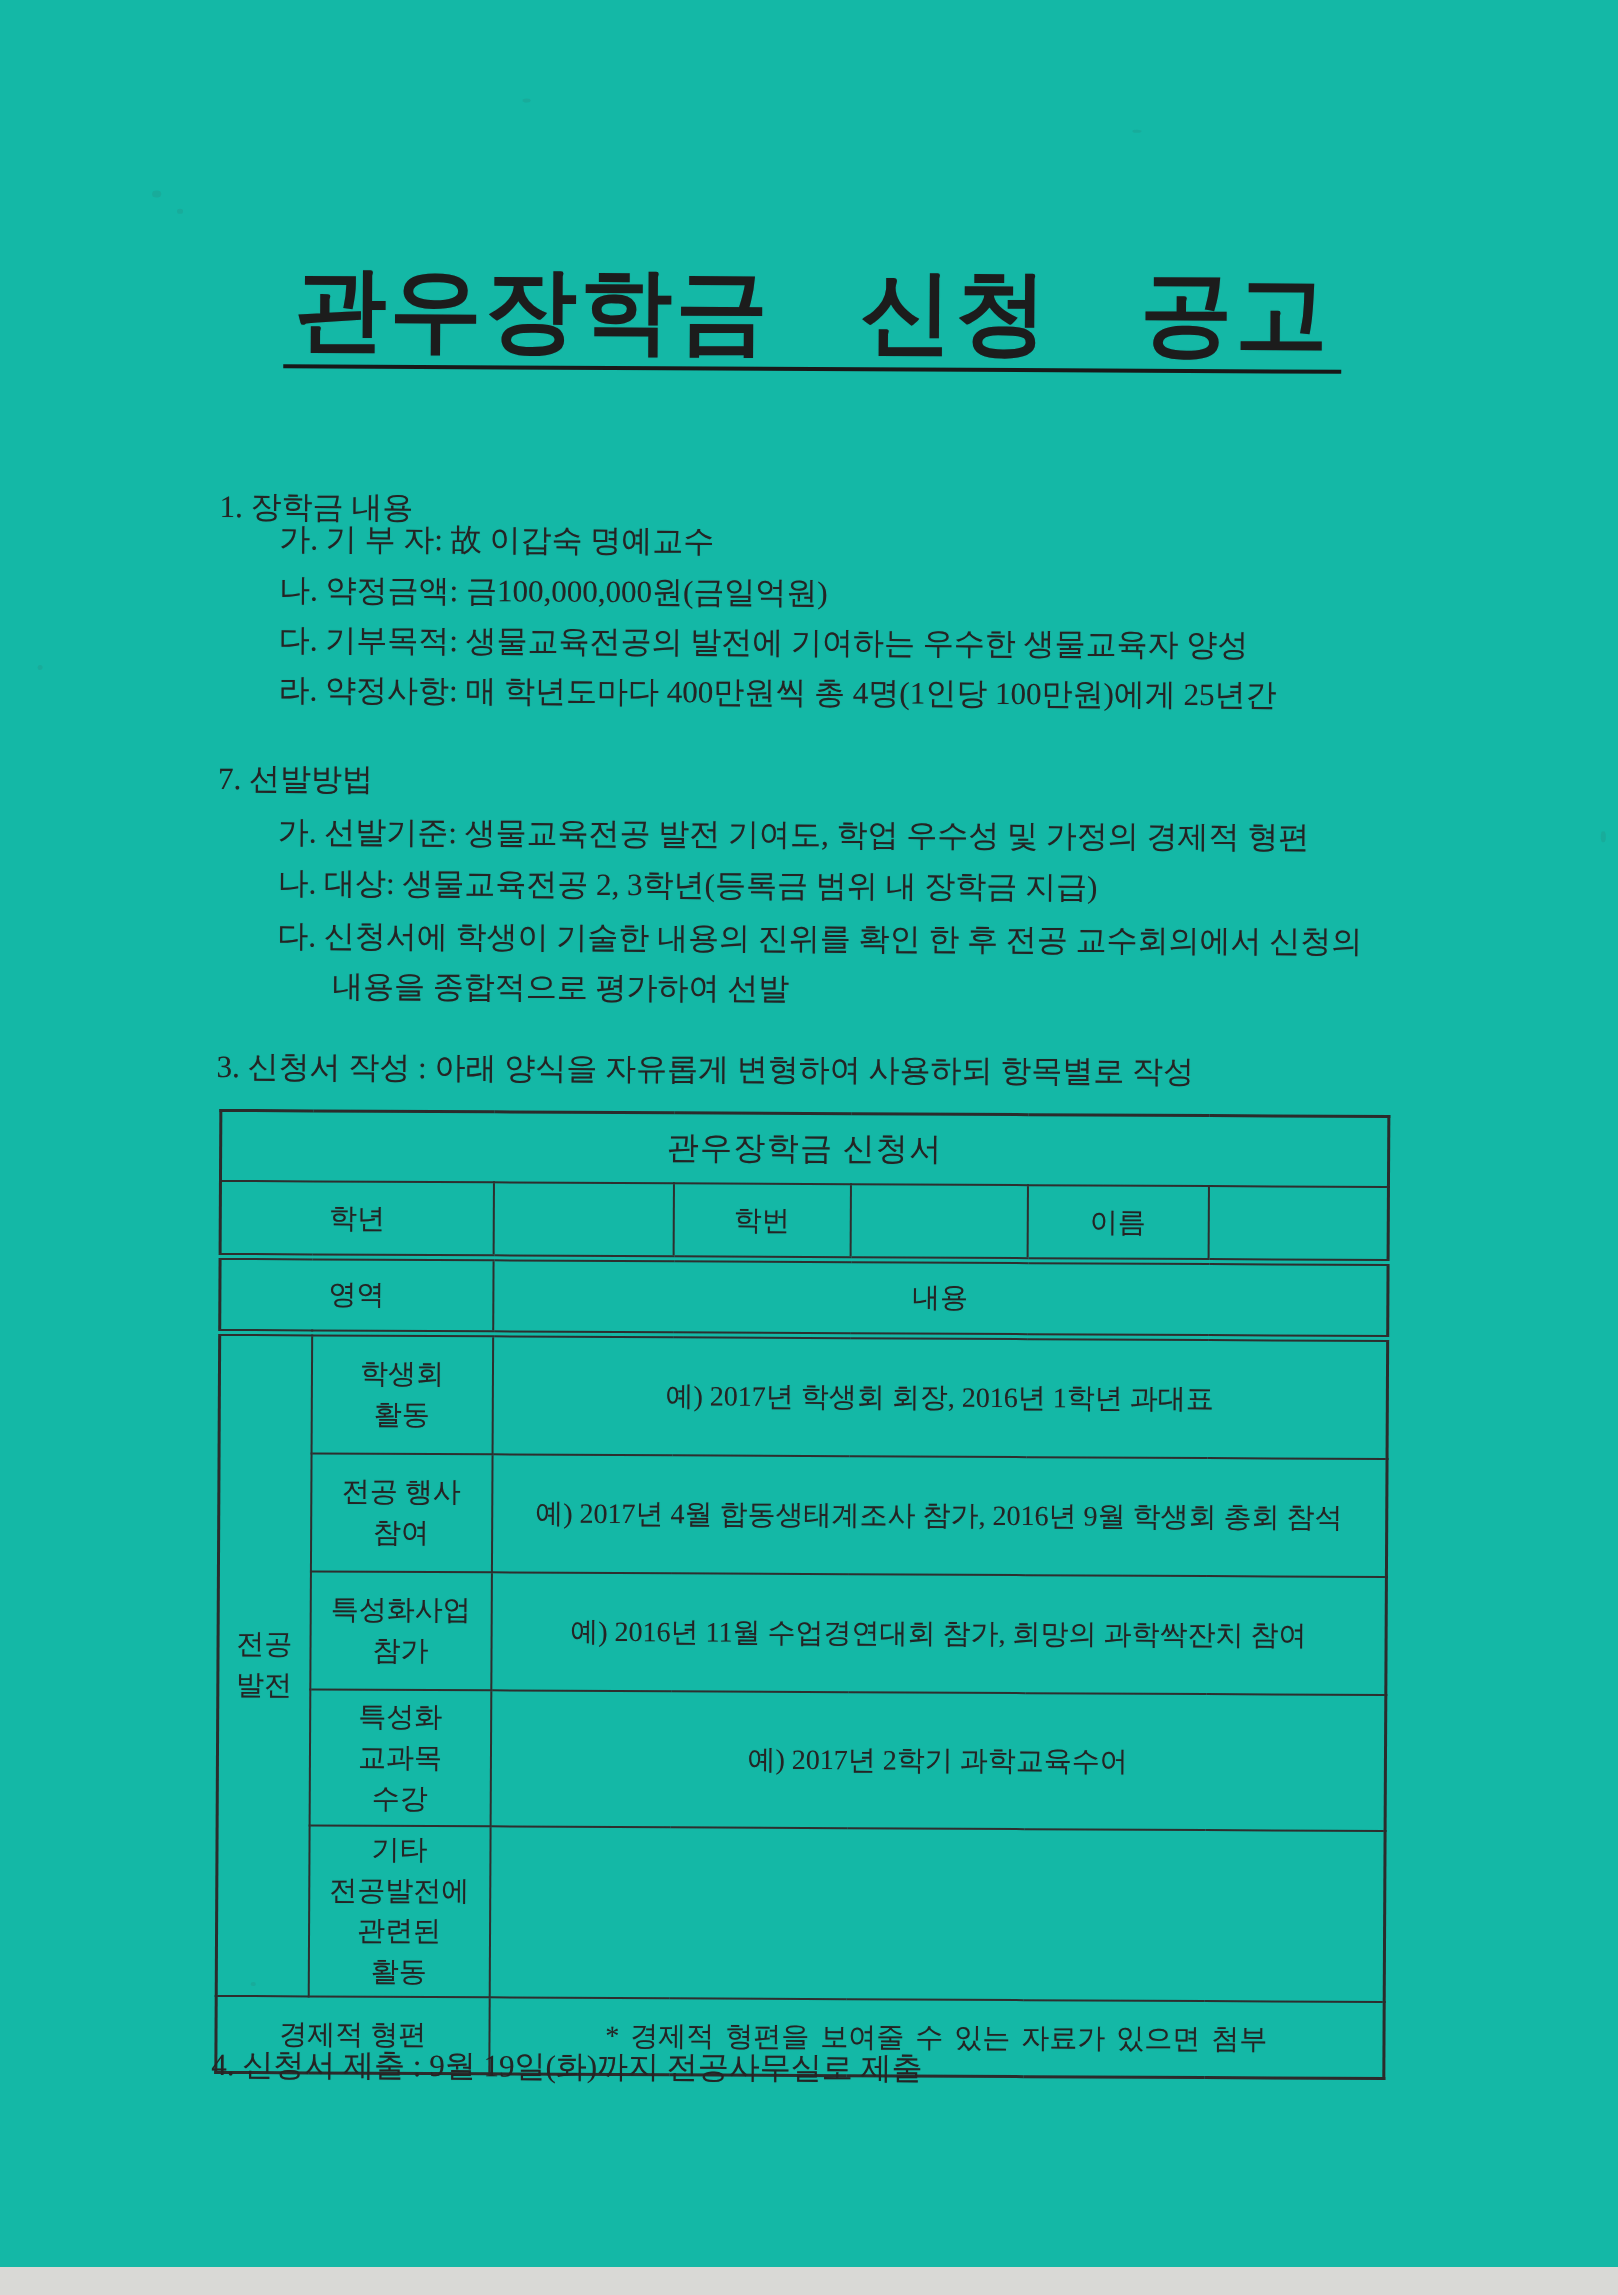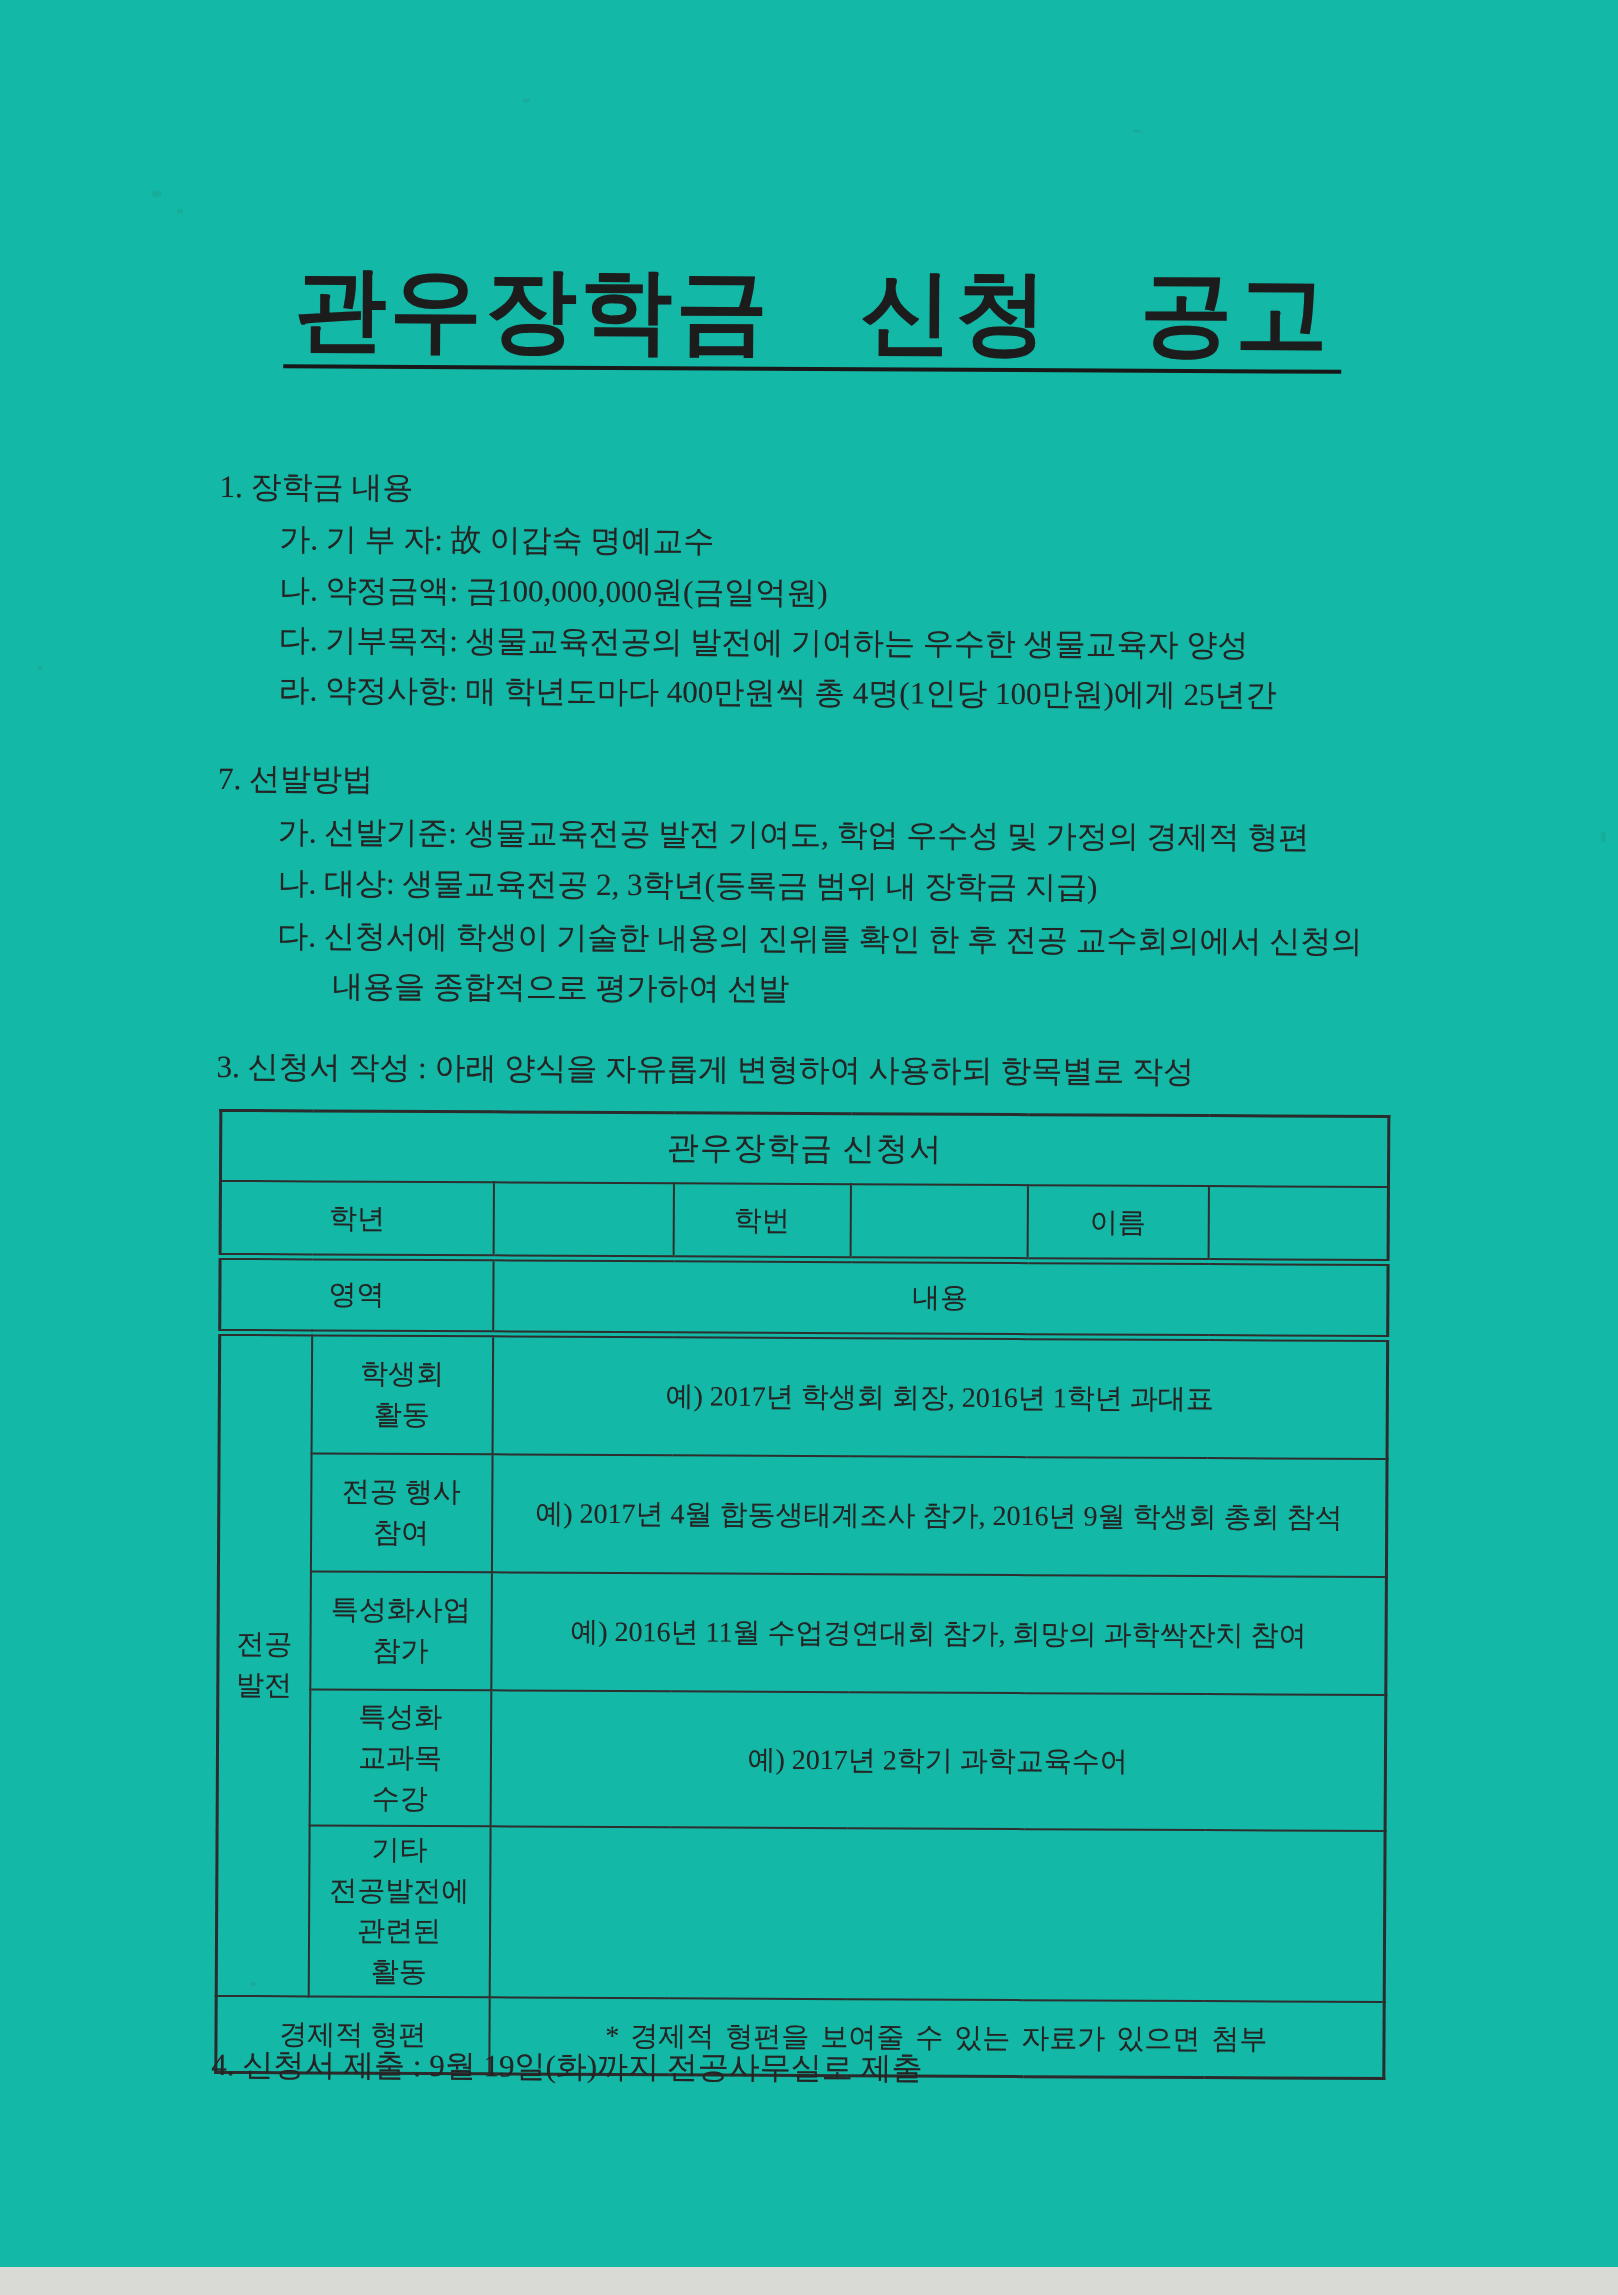--- a/index.html
+++ b/index.html
@@ -86,21 +86,21 @@
 </head>
 <body>
 
 <div class="page">
   <div class="scan">
 
     <div class="doc-title">
       <span class="underlined">관우장학금 신청 공고</span>
     </div>
 
-    <div class="line heading" style="top:472px">1. 장학금 내용</div>
+    <div class="line heading" style="top:492px">1. 장학금 내용</div>
     <div class="line item" style="top:524px">가. 기 부 자: 故 이갑숙 명예교수</div>
     <div class="line item" style="top:575px">나. 약정금액: 금100,000,000원(금일억원)</div>
     <div class="line item" style="top:625px">다. 기부목적: 생물교육전공의 발전에 기여하는 우수한 생물교육자 양성</div>
     <div class="line item" style="top:675px">라. 약정사항: 매 학년도마다 400만원씩 총 4명(1인당 100만원)에게 25년간</div>
 
     <div class="line heading" style="top:764px">7. 선발방법</div>
     <div class="line item" style="top:817px">가. 선발기준: 생물교육전공 발전 기여도, 학업 우수성 및 가정의 경제적 형편</div>
     <div class="line item" style="top:868px">나. 대상: 생물교육전공 2, 3학년(등록금 범위 내 장학금 지급)</div>
     <div class="line item" style="top:921px">다. 신청서에 학생이 기술한 내용의 진위를 확인 한 후 전공 교수회의에서 신청의</div>
     <div class="line item-cont" style="top:971px">내용을 종합적으로 평가하여 선발</div>

